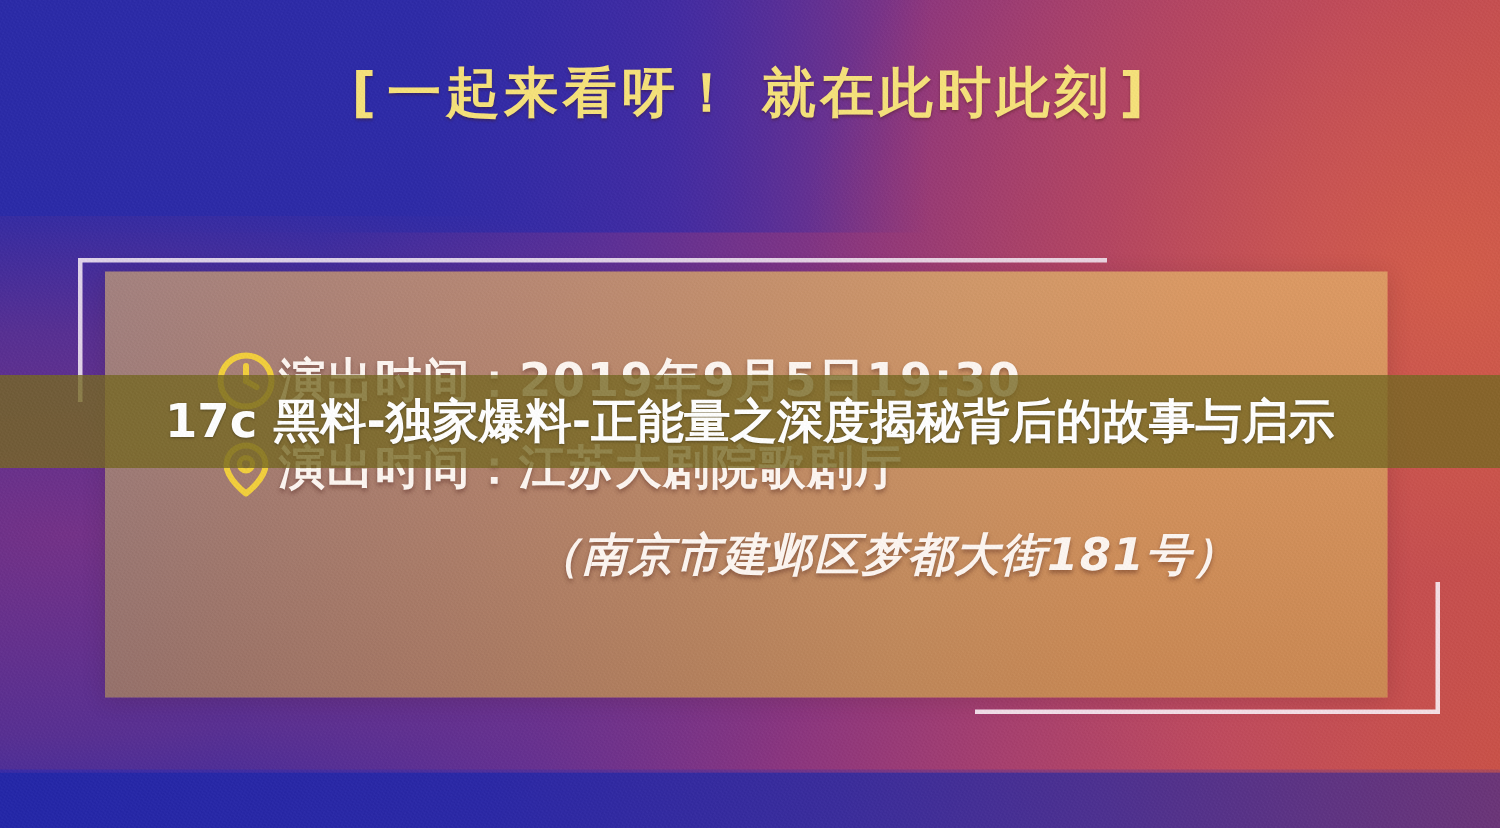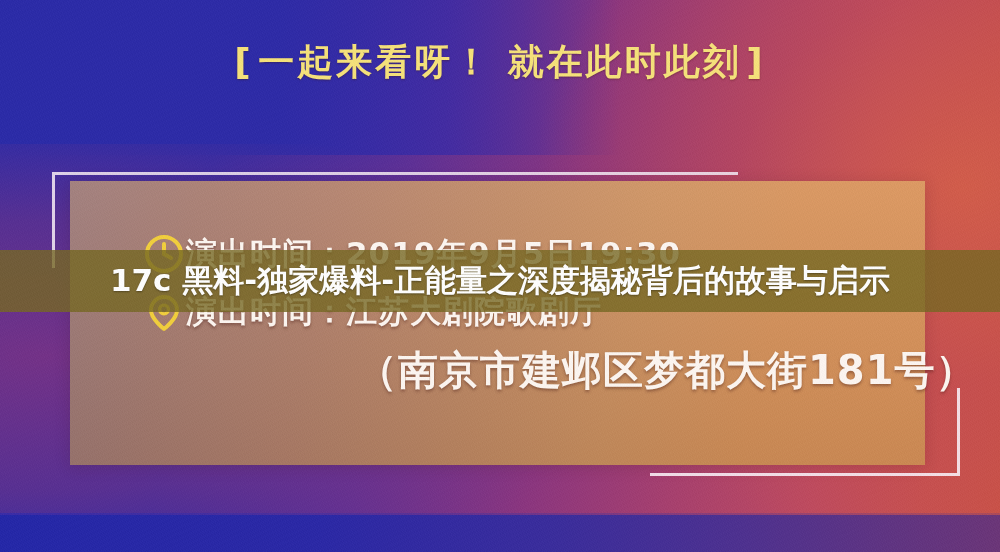--- a/index.html
+++ b/index.html
@@ -146,21 +146,21 @@
 
   .row-label {
     font-family:"DejaVu Sans", sans-serif;
     font-size:31px;
     font-weight:700;
     color:#fdf6f1;
     letter-spacing:1px;
     text-shadow:0 2px 3px rgba(70,25,20,.4);
     white-space:nowrap;
   }
-  .row-address .row-label { font-size:40px; }
+  .row-address .row-label { font-size:30px;font-style:italic; }
 
   
   .overlay-band {
     position:absolute; left:0; top:250px; width:100%; height:62px;
     background:rgba(118,104,34,0.80);
   }
   .overlay-title {
     position:absolute; left:0; top:250px; width:100%; height:62px;
     display:flex; align-items:center; justify-content:center;
   }

